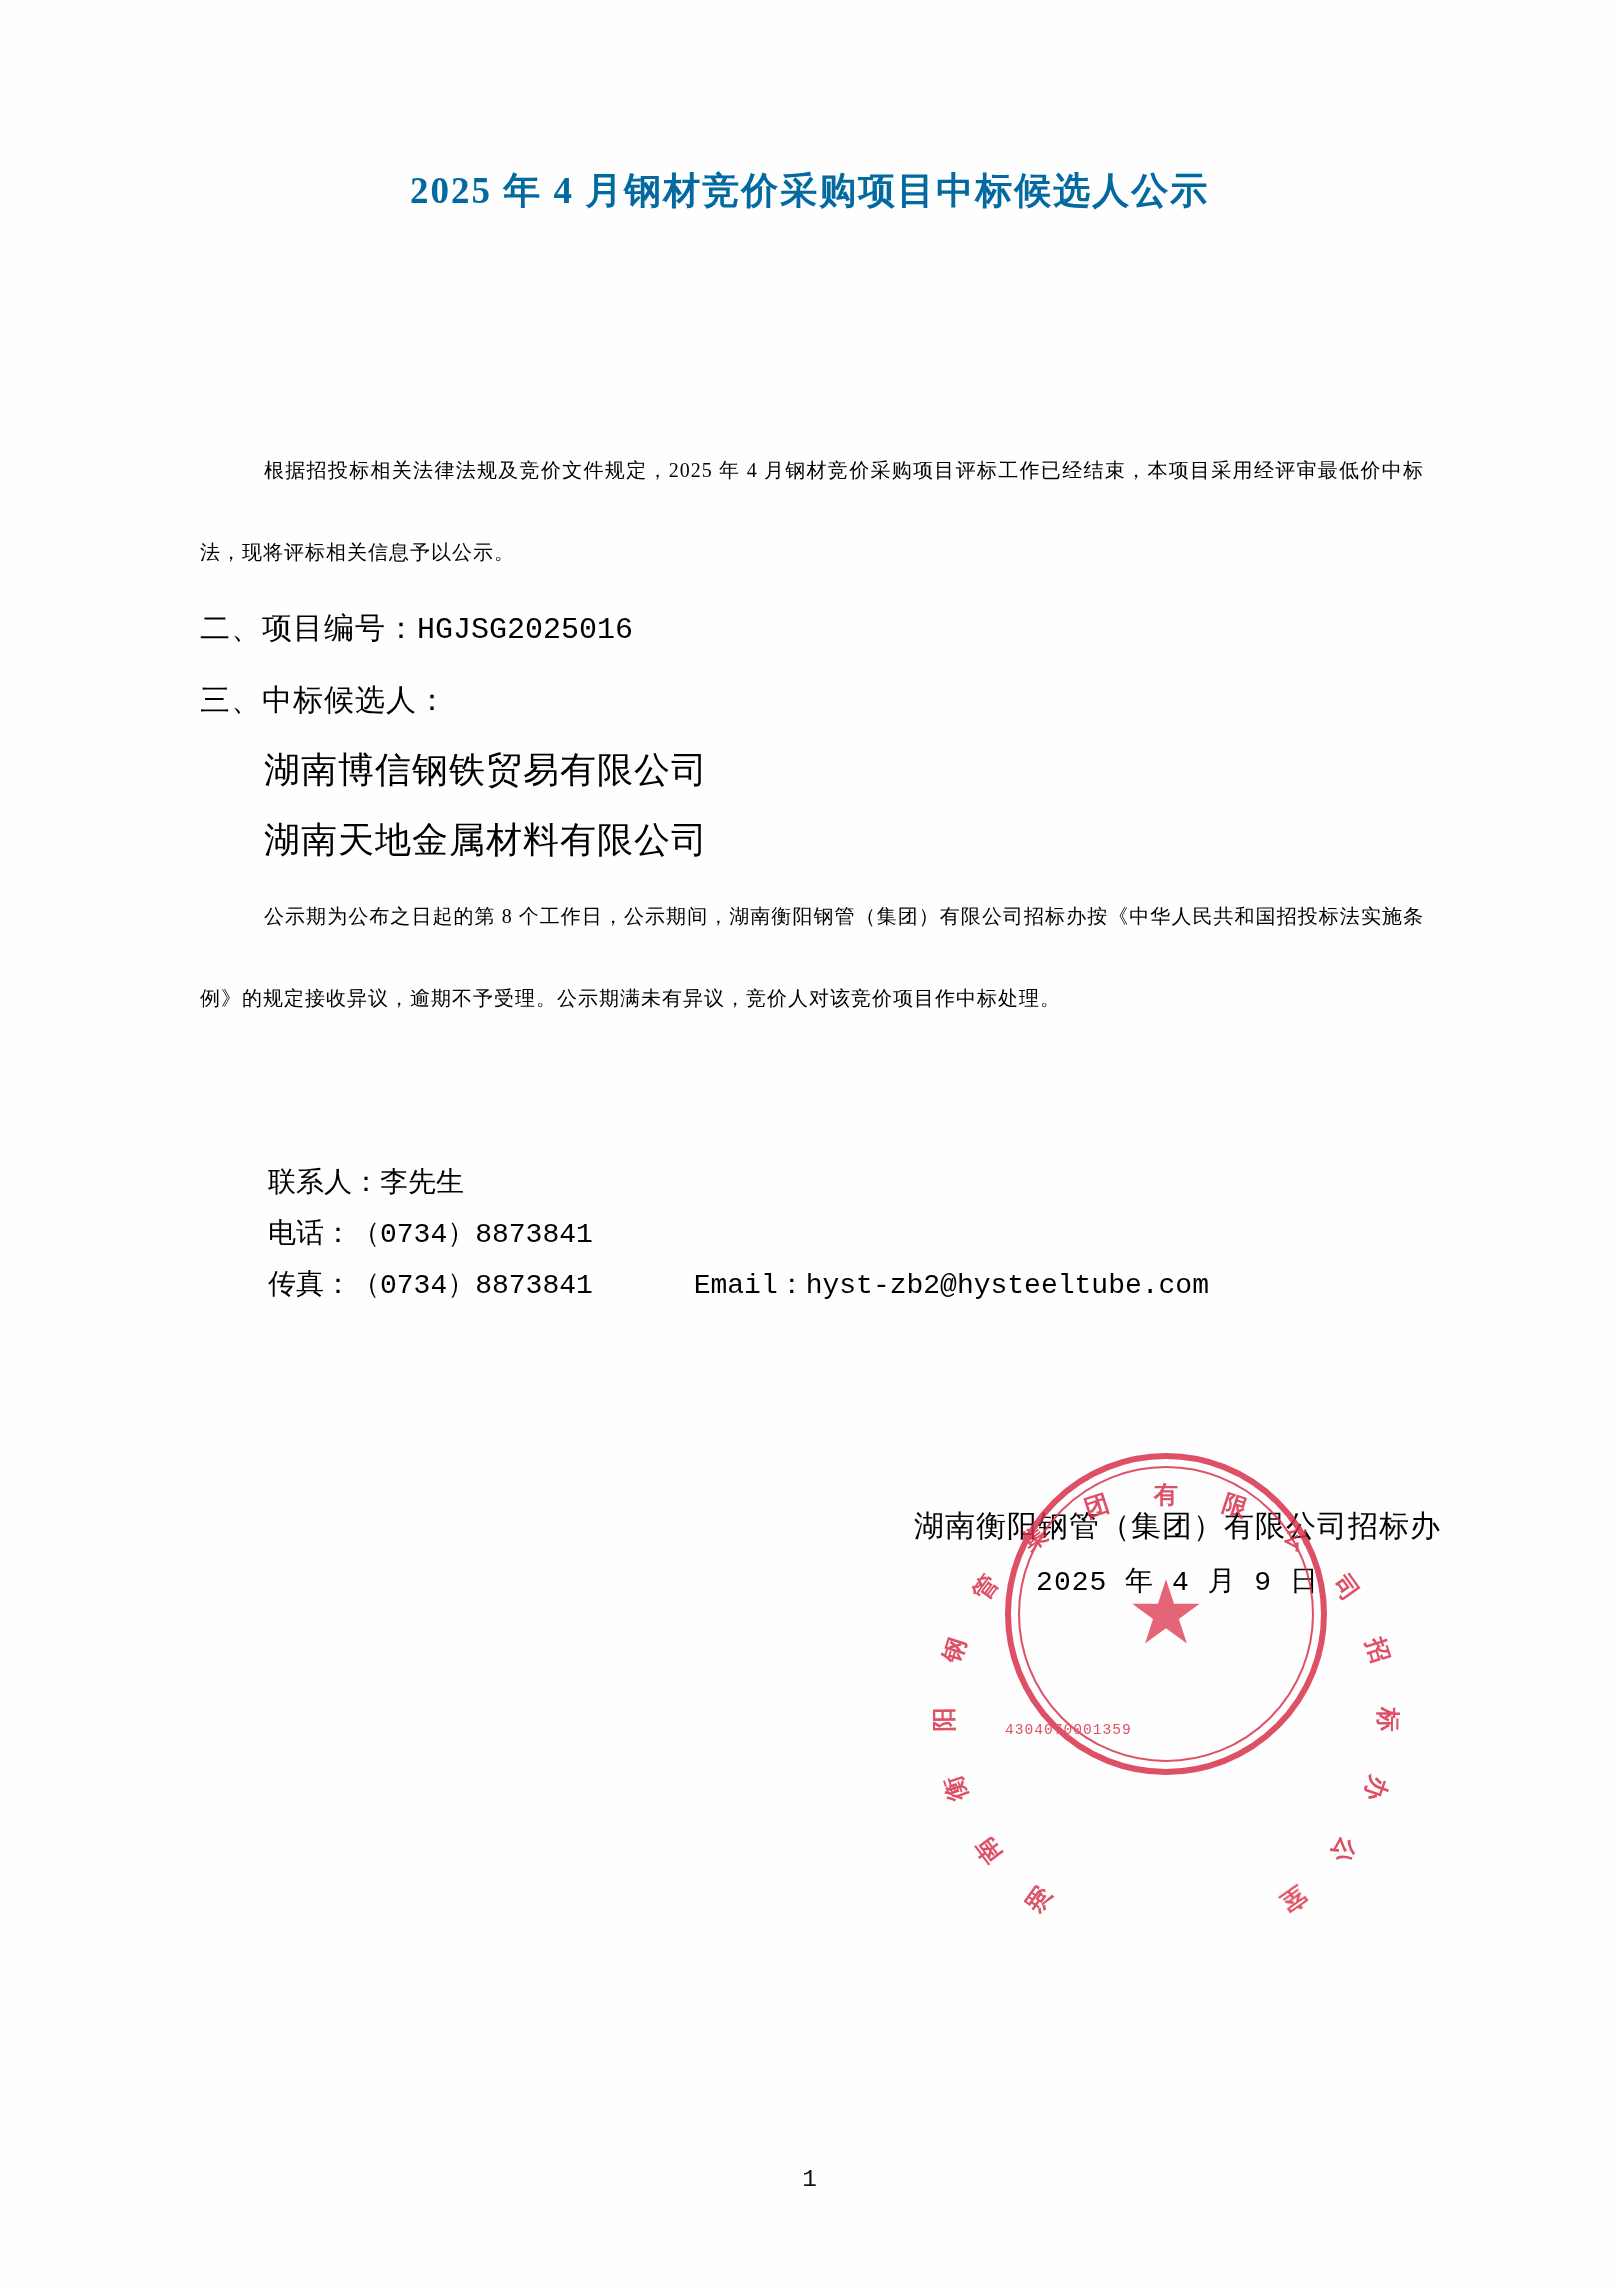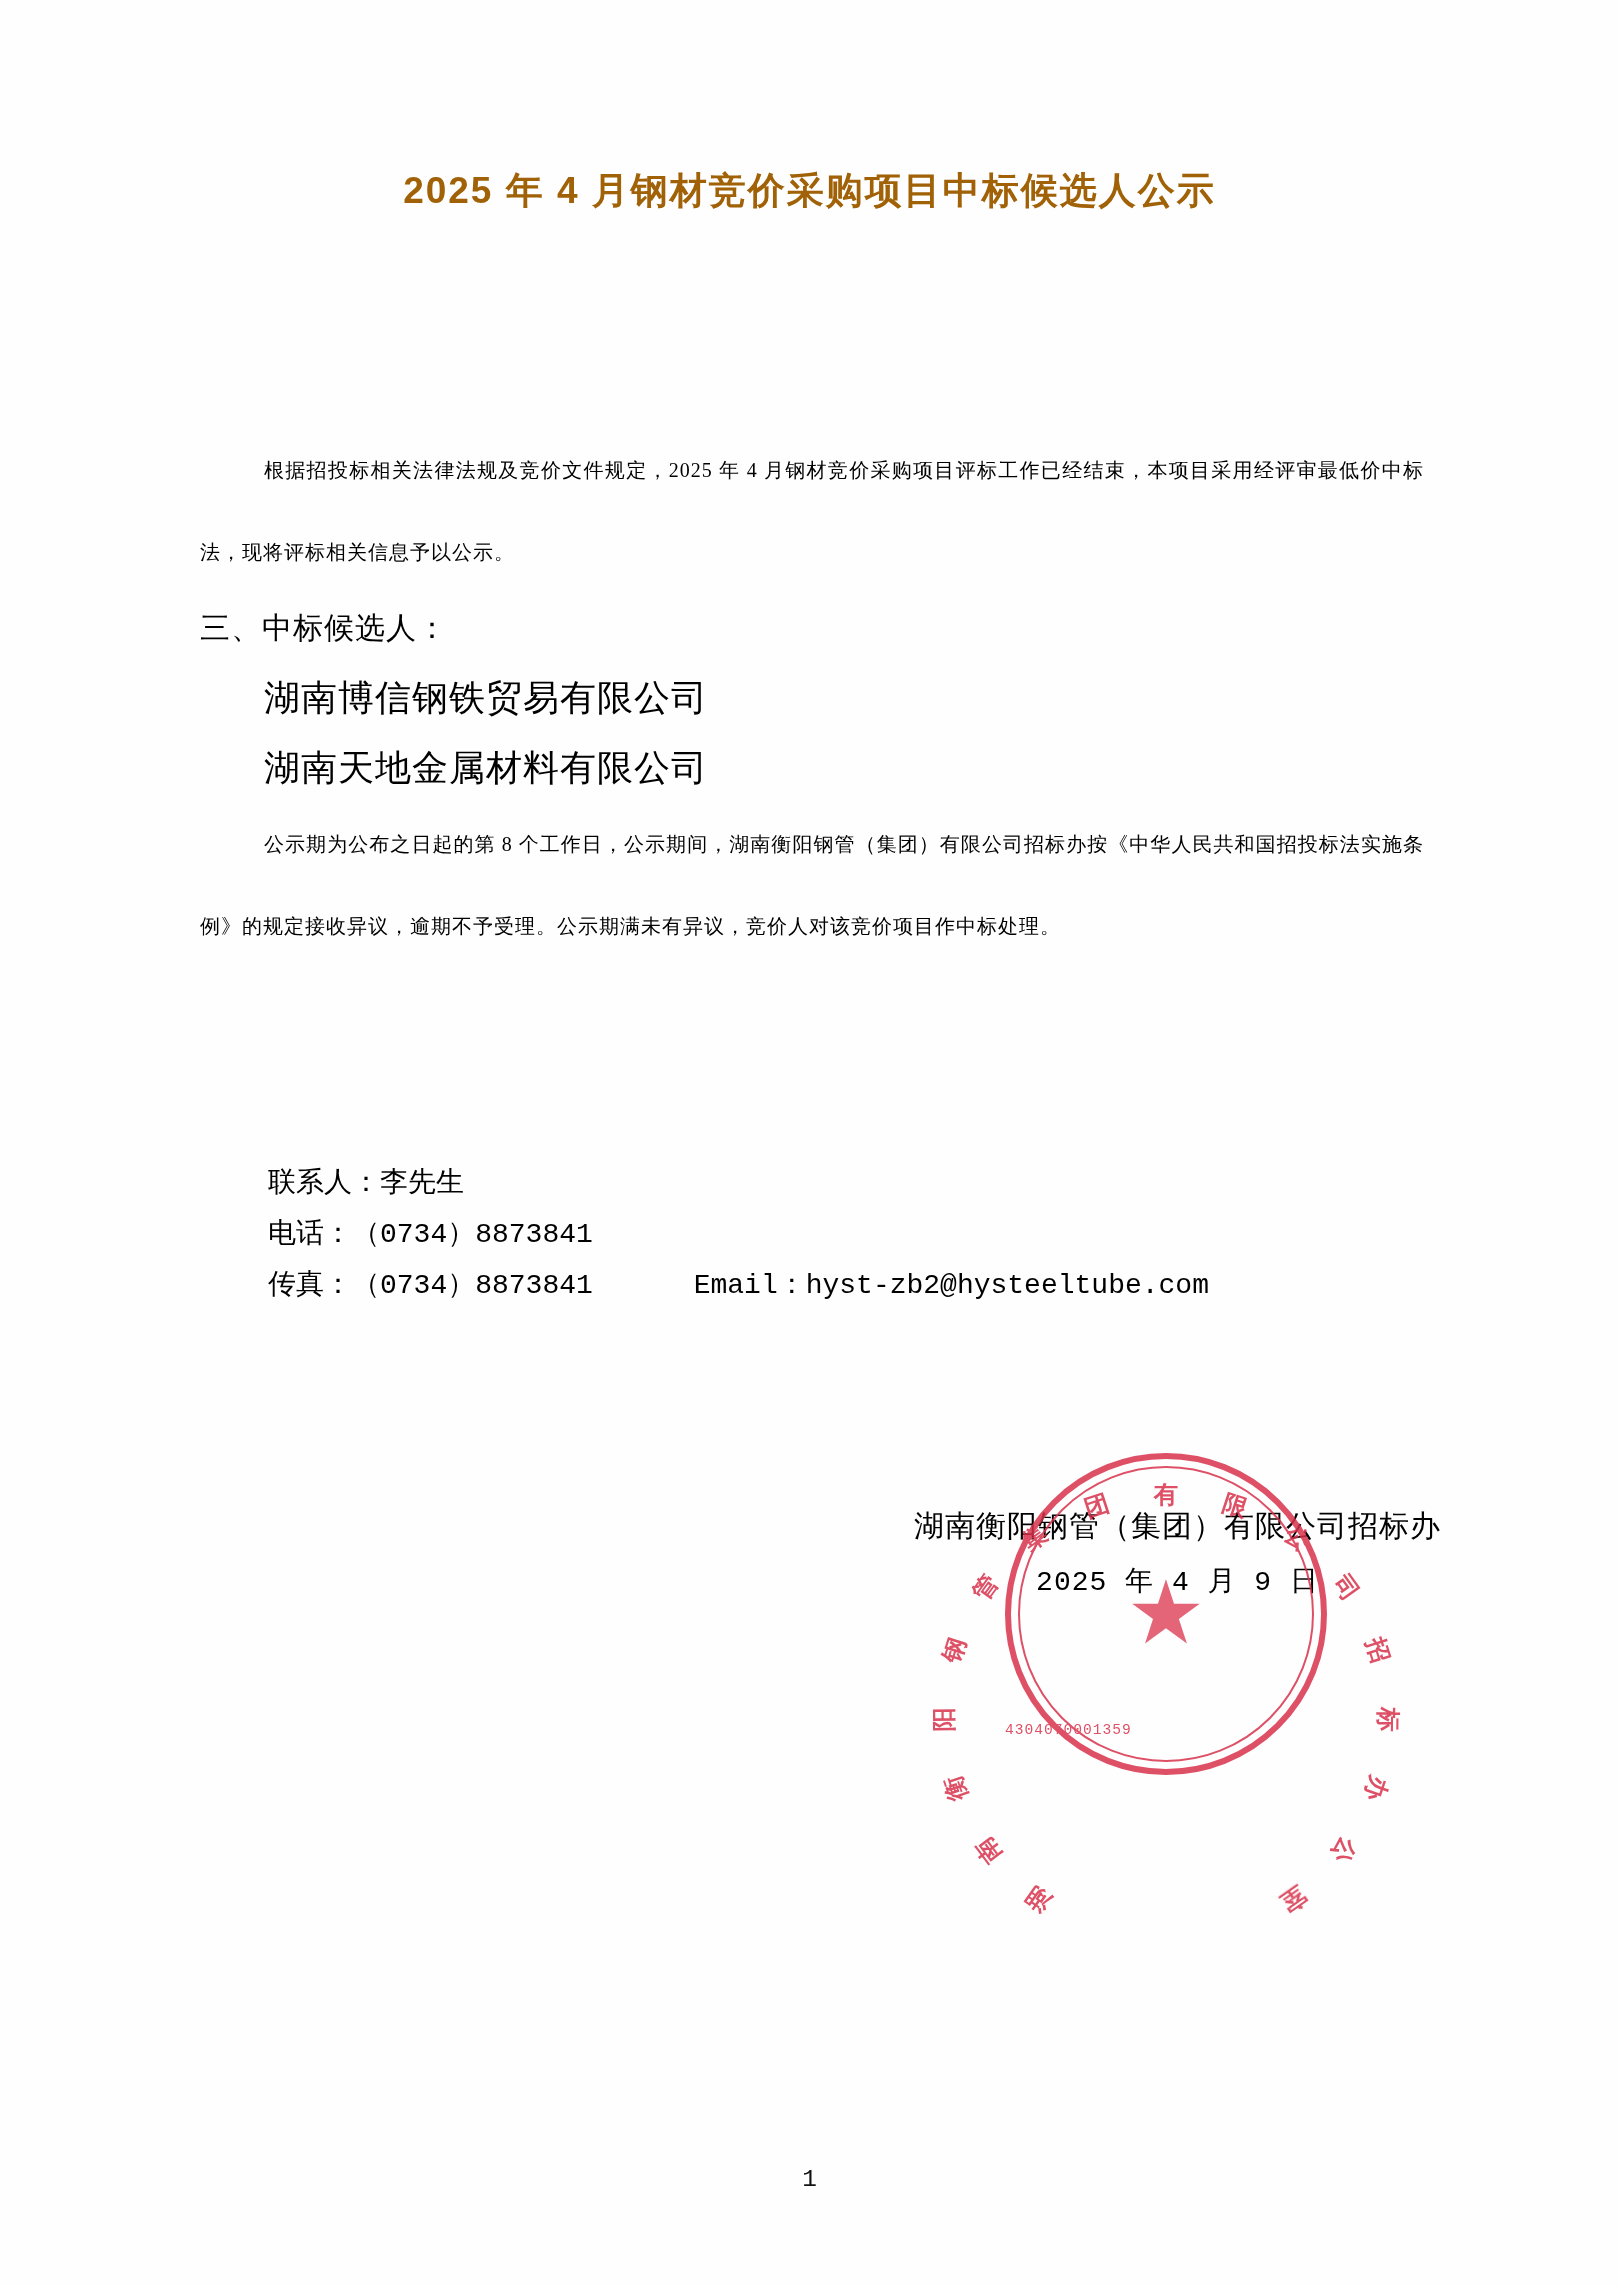--- a/index.html
+++ b/index.html
@@ -19,25 +19,25 @@
     position: absolute;
     inset: 0;
     background: #fefefe;
   }
   .doc-title {
     position: absolute;
     top: 166px;
     left: 0;
     width: 100%;
     text-align: center;
-    font-family: Liberation Sans, sans-serif;
+    font-family: Liberation Serif, serif;
     font-weight: bold;
     font-size: 37px;
     letter-spacing: 2px;
-    color: #a16207;
+    color: #0369a1;
   }
   .body-block {
     position: absolute;
     top: 429px;
     left: 200px;
     width: 1224px;
   }
   .para {
     font-size: 20px;
     line-height: 82px;
@@ -166,20 +166,23 @@
 
 <div class="page">
 
   <div class="doc-title">2025 年 4 月钢材竞价采购项目中标候选人公示</div>
 
   <div class="body-block">
 
     <div class="para indent">根据招投标相关法律法规及竞价文件规定，2025 年 4 月钢材竞价采购项目评标工作已经结束，本项目采用经评审最低价中标法，现将评标相关信息予以公示。</div>
 
 
+    <div class="list-line">
+      <span>二、项目编号：</span><span class="mono">HGJSG2025016</span>
+    </div>
 
     <div class="list-line">
       <span>三、中标候选人：</span>
     </div>
 
     <div class="sub-line">湖南博信钢铁贸易有限公司</div>
     <div class="sub-line">湖南天地金属材料有限公司</div>
 
     <div class="para indent">公示期为公布之日起的第 8 个工作日，公示期间，湖南衡阳钢管（集团）有限公司招标办按《中华人民共和国招投标法实施条例》的规定接收异议，逾期不予受理。公示期满未有异议，竞价人对该竞价项目作中标处理。</div>
   </div>

